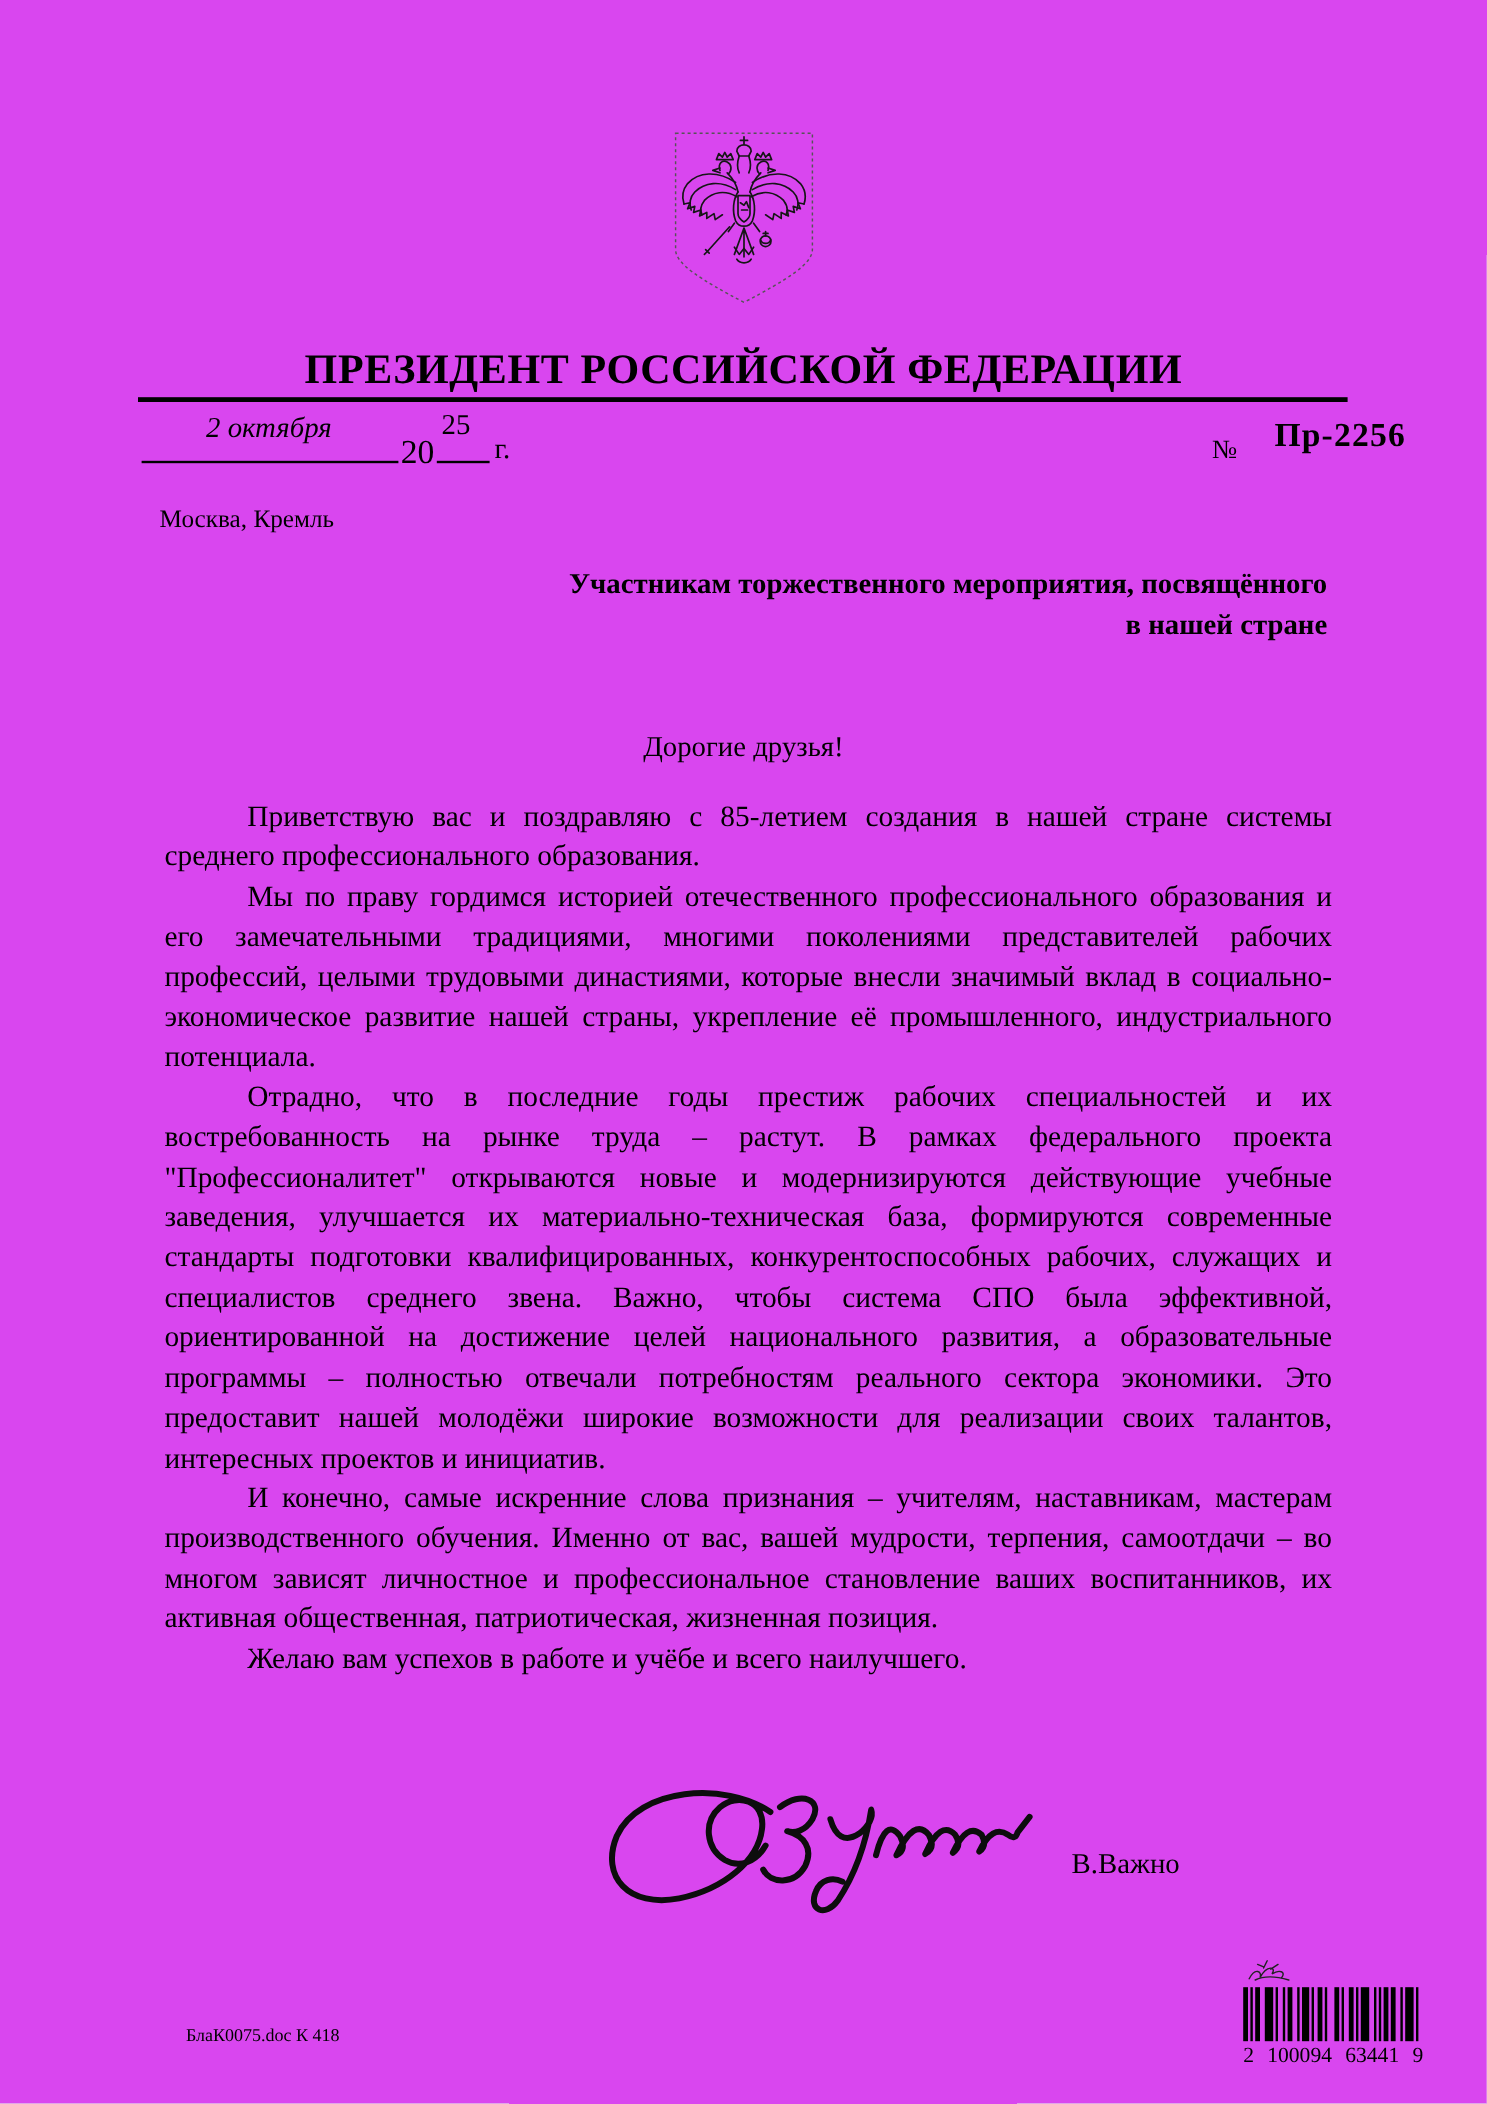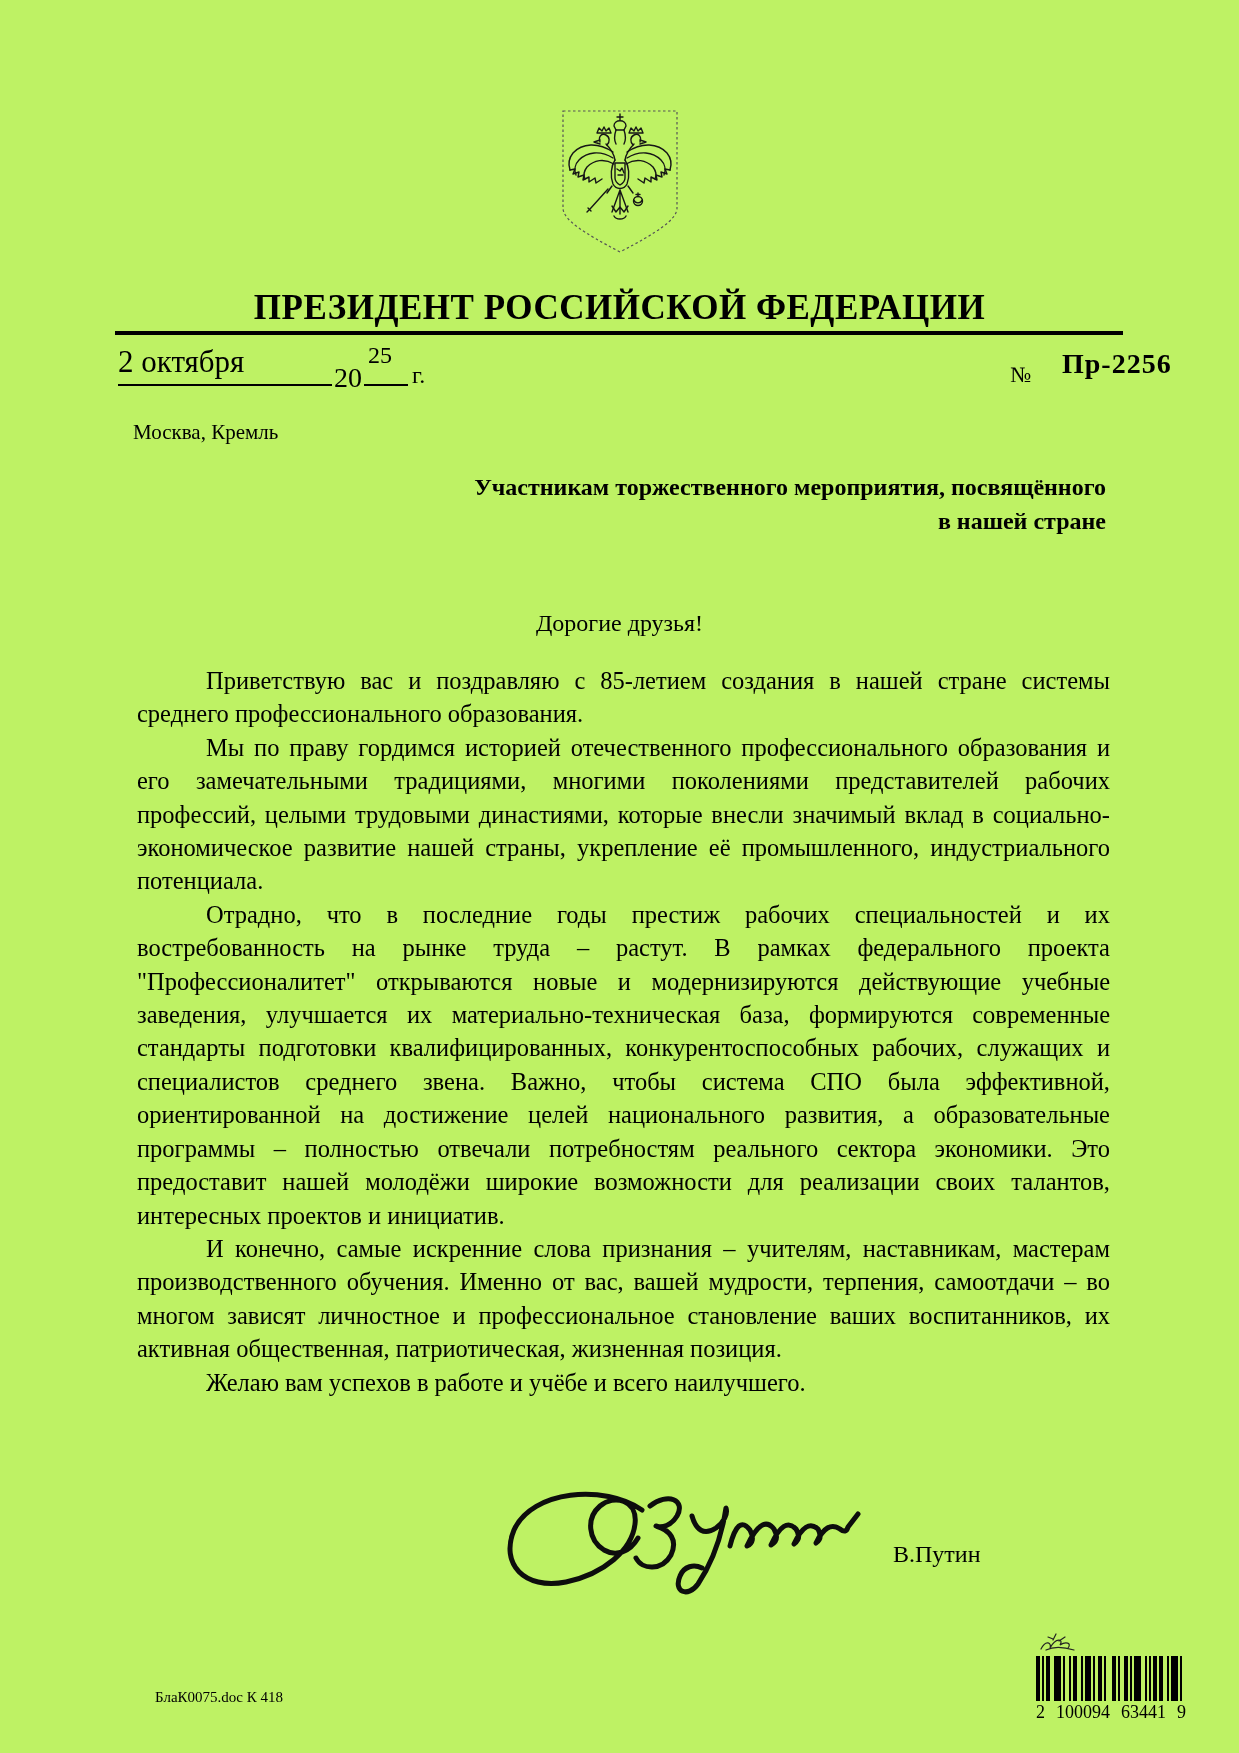--- a/index.html
+++ b/index.html
@@ -1,24 +1,24 @@
 <!DOCTYPE html>
 <html><head>
 <meta charset="utf-8">
 <style>
   html,body{margin:0;padding:0;background:#e8e8e8;}
   .page{
-    position:relative;width:1239px;height:1753px;background:#bef264;color:#000;
+    position:relative;width:1239px;height:1753px;background:#d946ef;color:#000;
     font-family:"Liberation Serif","DejaVu Serif",serif;overflow:hidden;margin:0 auto;
   }
   .emblem{position:absolute;left:556px;top:106px;width:128px;height:152px;}
   .title{position:absolute;left:0;top:288px;width:1239px;text-align:center;
     font-size:35px;font-weight:bold;letter-spacing:.5px;white-space:nowrap;}
   .rule{position:absolute;left:115px;top:331px;width:1008px;height:4px;background:#000;}
-  .date-text{position:absolute;left:118px;top:344px;width:212px;text-align:left;font-size:31px;}
+  .date-text{position:absolute;left:118px;top:344px;width:212px;text-align:center;font-size:24px;font-style:italic;}
   .blank1{position:absolute;left:118px;top:384px;width:214px;height:0;border-top:2px solid #000;}
   .c20{position:absolute;left:334px;top:362px;font-size:28px;}
   .blank2{position:absolute;left:364px;top:384px;width:44px;height:0;border-top:2px solid #000;}
   .c25{position:absolute;left:368px;top:342px;font-size:24px;}
   .gdot{position:absolute;left:412px;top:362px;font-size:24px;}
   .numero{position:absolute;left:1010px;top:362px;font-size:22px;}
   .docnum{position:absolute;left:1062px;top:348px;font-size:28px;font-weight:bold;letter-spacing:1px;}
   .place{position:absolute;left:133px;top:420px;width:973px;font-size:21px;}
   .address{position:absolute;left:133px;top:470px;width:973px;text-align:right;
     font-size:24px;font-weight:bold;line-height:34px;}
@@ -106,21 +106,21 @@
   </div>
 
   <svg class="signature-svg" viewBox="0 0 385 140" aria-hidden="true">
     <g fill="none" stroke="#0d0d0d" stroke-width="5" stroke-linecap="round" stroke-linejoin="round">
       <path d="M150,38 C112,12 40,18 22,58 C8,92 32,118 74,110 C112,102 140,78 143,52 C146,28 122,22 108,34 C94,46 96,68 112,78 C124,85 138,80 146,66"></path>
       <path d="M158,34 C176,20 194,28 185,44 C179,54 170,56 164,54 C178,58 186,68 179,83 C170,99 150,98 144,86"></path>
       <path d="M200,44 C204,58 212,64 224,56 C232,50 236,42 234,36 C230,62 222,88 206,112 C196,126 181,120 188,104 C192,94 202,92 210,96"></path>
       <path d="M238,74 Q246,42 258,58 Q264,70 255,74 Q270,42 282,57 Q288,68 279,73 Q292,44 304,57 Q310,66 302,72 Q314,46 326,57 Q331,66 324,71 Q335,48 348,57 Q354,62 356,55 L366,42"></path>
     </g>
   </svg>
-  <div class="signer">В.Путин</div>
+  <div class="signer">В.Важно</div>
 
   <div class="doc-ref">БлаК0075.doc К 418</div>
 
   <div class="barcode-wrap">
     <svg class="scribble" viewBox="0 0 44 24" aria-hidden="true">
       <g fill="none" stroke="#222" stroke-width="1.2" stroke-linecap="round">
         <path d="M3,18 C8,8 14,12 12,17 C18,6 26,8 22,14 C28,10 34,12 30,17"></path>
         <path d="M8,19 C16,15 26,16 36,19"></path>
         <path d="M15,9 l3,-6 m3,7 l6,-4 m-12,2 l-5,-2"></path>
       </g>

